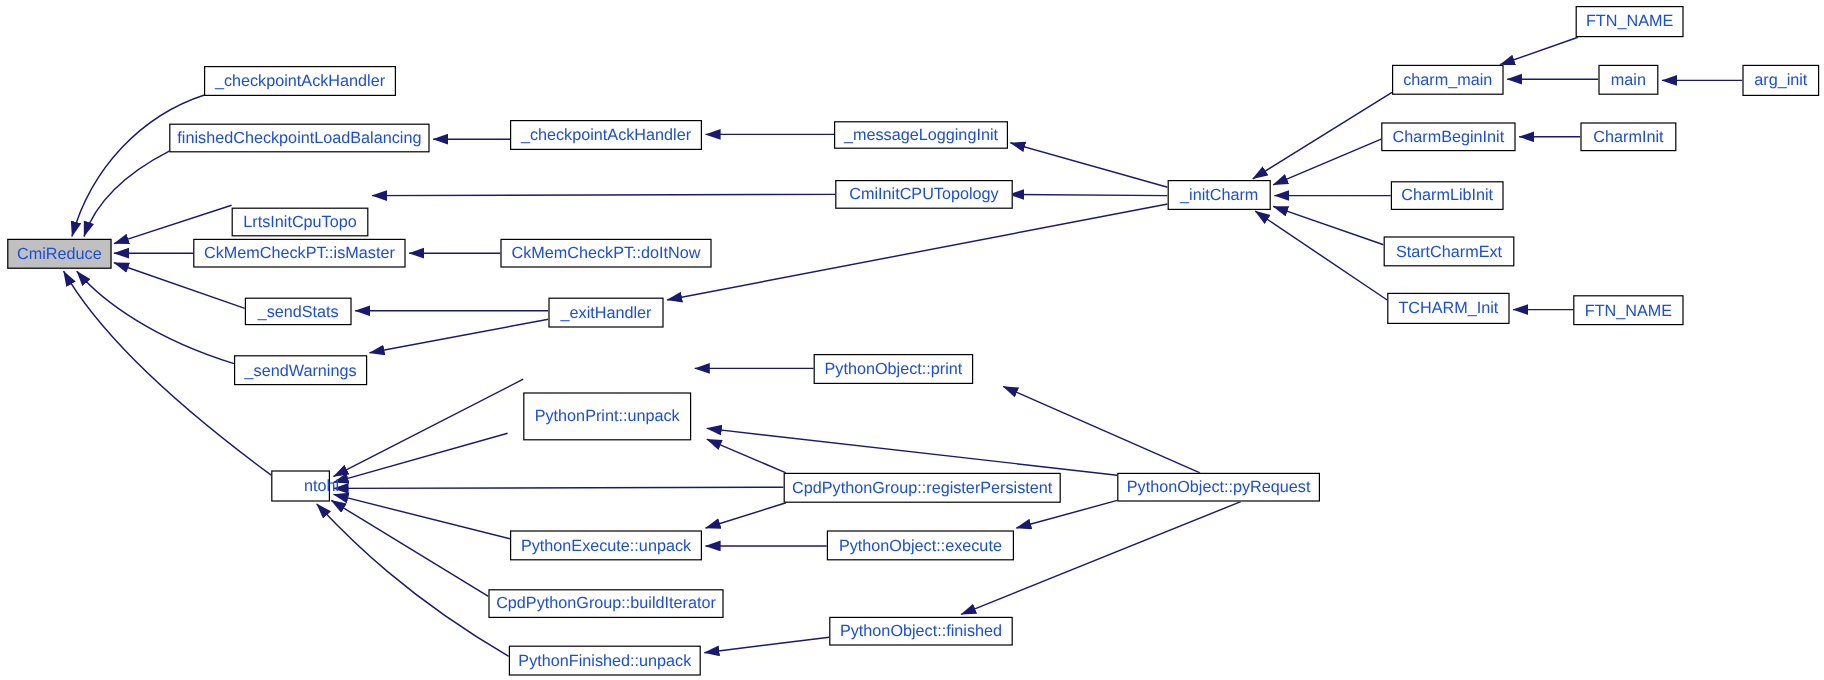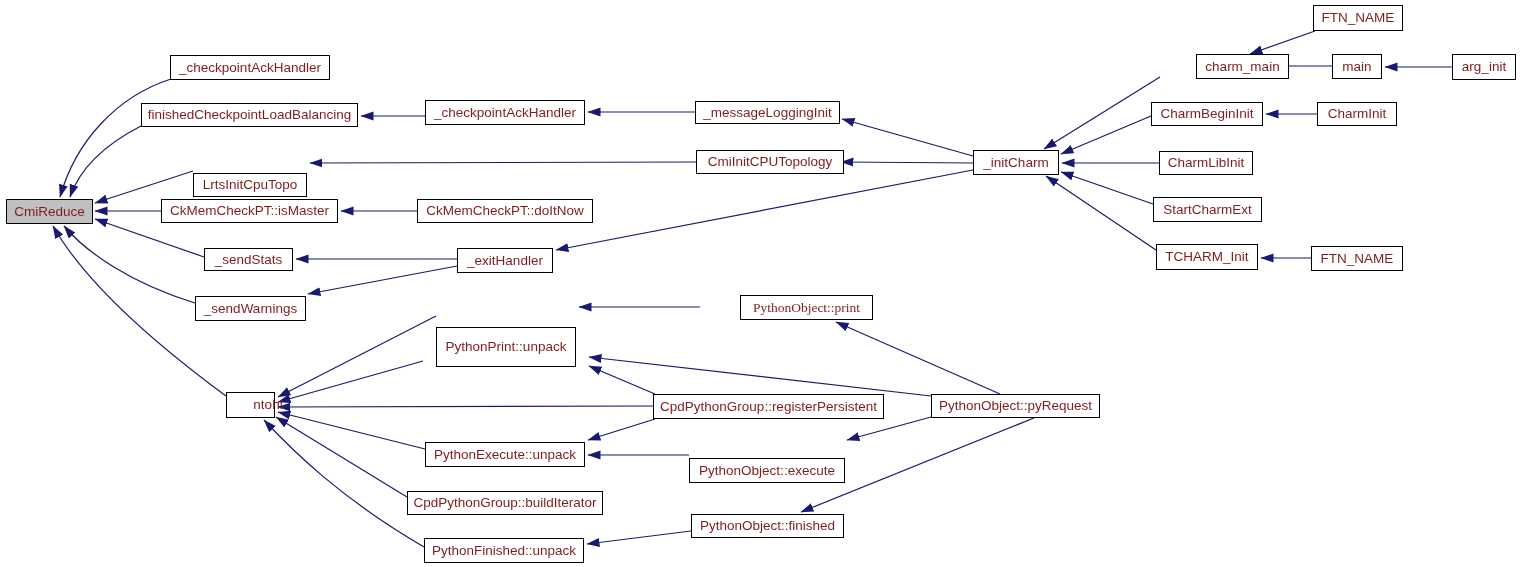--- a/index.html
+++ b/index.html
@@ -26,21 +26,21 @@
     left: 0;
     top: 0;
     width: 100%;
     height: 100%;
   }
   .node {
     position: absolute;
     box-sizing: border-box;
     border: 1px solid #000000;
     background: #ffffff;
-    color: #7f1d1d;
+    color: #1d4ed8;
     display: flex;
     align-items: center;
     justify-content: center;
     font-size: 13.5px;
     line-height: 1;
     white-space: nowrap;
     cursor: pointer;
   }
   .node.highlight {
     background: #c0c0c0;
@@ -107,34 +107,34 @@
       <div class="node" style="left: 193px; top: 151px; width: 114px; height: 24px; margin-top: 22px;">LrtsInitCpuTopo</div>
       <div class="node" style="left: 161px; top: 199px; width: 177px; height: 24px;">CkMemCheckPT::isMaster</div>
       <div class="node" style="left: 204px; top: 248px; width: 89px; height: 23px;">_sendStats</div>
       <div class="node" style="left: 195px; top: 296px; width: 111px; height: 25px;">_sendWarnings</div>
       <div class="node" style="left: 425px; top: 100px; width: 160px; height: 25px;">_checkpointAckHandler</div>
       <div class="node" style="left: 417px; top: 199px; width: 176px; height: 24px;">CkMemCheckPT::doItNow</div>
       <div class="node" style="left: 457px; top: 248px; width: 96px; height: 25px;">_exitHandler</div>
       <div class="node" style="left: 695px; top: 101px; width: 145px; height: 23px;">_messageLoggingInit</div>
       <div class="node" style="left: 696px; top: 150px; width: 148px; height: 24px;">CmiInitCPUTopology</div>
       <div class="node" style="left: 973px; top: 150px; width: 86px; height: 25px;">_initCharm</div>
-      <div class="node" style="left: 1160px; top: 54px; width: 93px; height: 25px; margin-left: 36px;">charm_main</div>
+      <div class="node" style="left: 1160px; top: 54px; width: 93px; height: 25px;">charm_main</div>
       <div class="node" style="left: 1332px; top: 54px; width: 50px; height: 25px;">main</div>
       <div class="node" style="left: 1452px; top: 54px; width: 64px; height: 26px;">arg_init</div>
       <div class="node" style="left: 1151px; top: 102px; width: 112px; height: 24px;">CharmBeginInit</div>
       <div class="node" style="left: 1317px; top: 102px; width: 80px; height: 24px;">CharmInit</div>
       <div class="node" style="left: 1159px; top: 151px; width: 94px; height: 24px;">CharmLibInit</div>
       <div class="node" style="left: 1153px; top: 197px; width: 109px; height: 25px;">StartCharmExt</div>
       <div class="node" style="left: 1156px; top: 244px; width: 102px; height: 26px;">TCHARM_Init</div>
       <div class="node" style="left: 1313px; top: 5px; width: 90px; height: 26px;">FTN_NAME</div>
       <div class="node" style="left: 1311px; top: 246px; width: 92px; height: 25px;">FTN_NAME</div>
       <div class="node" style="left: 226px; top: 392px; width: 49px; height: 26px; padding-left: 35px;">ntohl</div>
       <div class="node" style="left: 436px; top: 295px; width: 140px; height: 40px; margin-top: 32px;">PythonPrint::unpack</div>
       <div class="node" style="left: 425px; top: 442px; width: 160px; height: 25px;">PythonExecute::unpack</div>
       <div class="node" style="left: 407px; top: 491px; width: 196px; height: 24px;">CpdPythonGroup::buildIterator</div>
       <div class="node" style="left: 424px; top: 538px; width: 160px; height: 25px;">PythonFinished::unpack</div>
-      <div class="node" style="left: 740px; top: 295px; width: 133px; height: 25px; font-family: Liberation Serif, serif;">PythonObject::print</div>
+      <div class="node" style="left: 678px; top: 295px; width: 133px; height: 25px;">PythonObject::print</div>
       <div class="node" style="left: 653px; top: 394px; width: 231px; height: 25px;">CpdPythonGroup::registerPersistent</div>
       <div class="node" style="left: 931px; top: 394px; width: 169px; height: 24px;">PythonObject::pyRequest</div>
-      <div class="node" style="left: 689px; top: 442px; width: 156px; height: 25px; margin-top: 16px;">PythonObject::execute</div>
+      <div class="node" style="left: 689px; top: 442px; width: 156px; height: 25px;">PythonObject::execute</div>
       <div class="node" style="left: 691px; top: 514px; width: 153px; height: 24px;">PythonObject::finished</div>
     </div>
 </div>
 
 </body></html>

